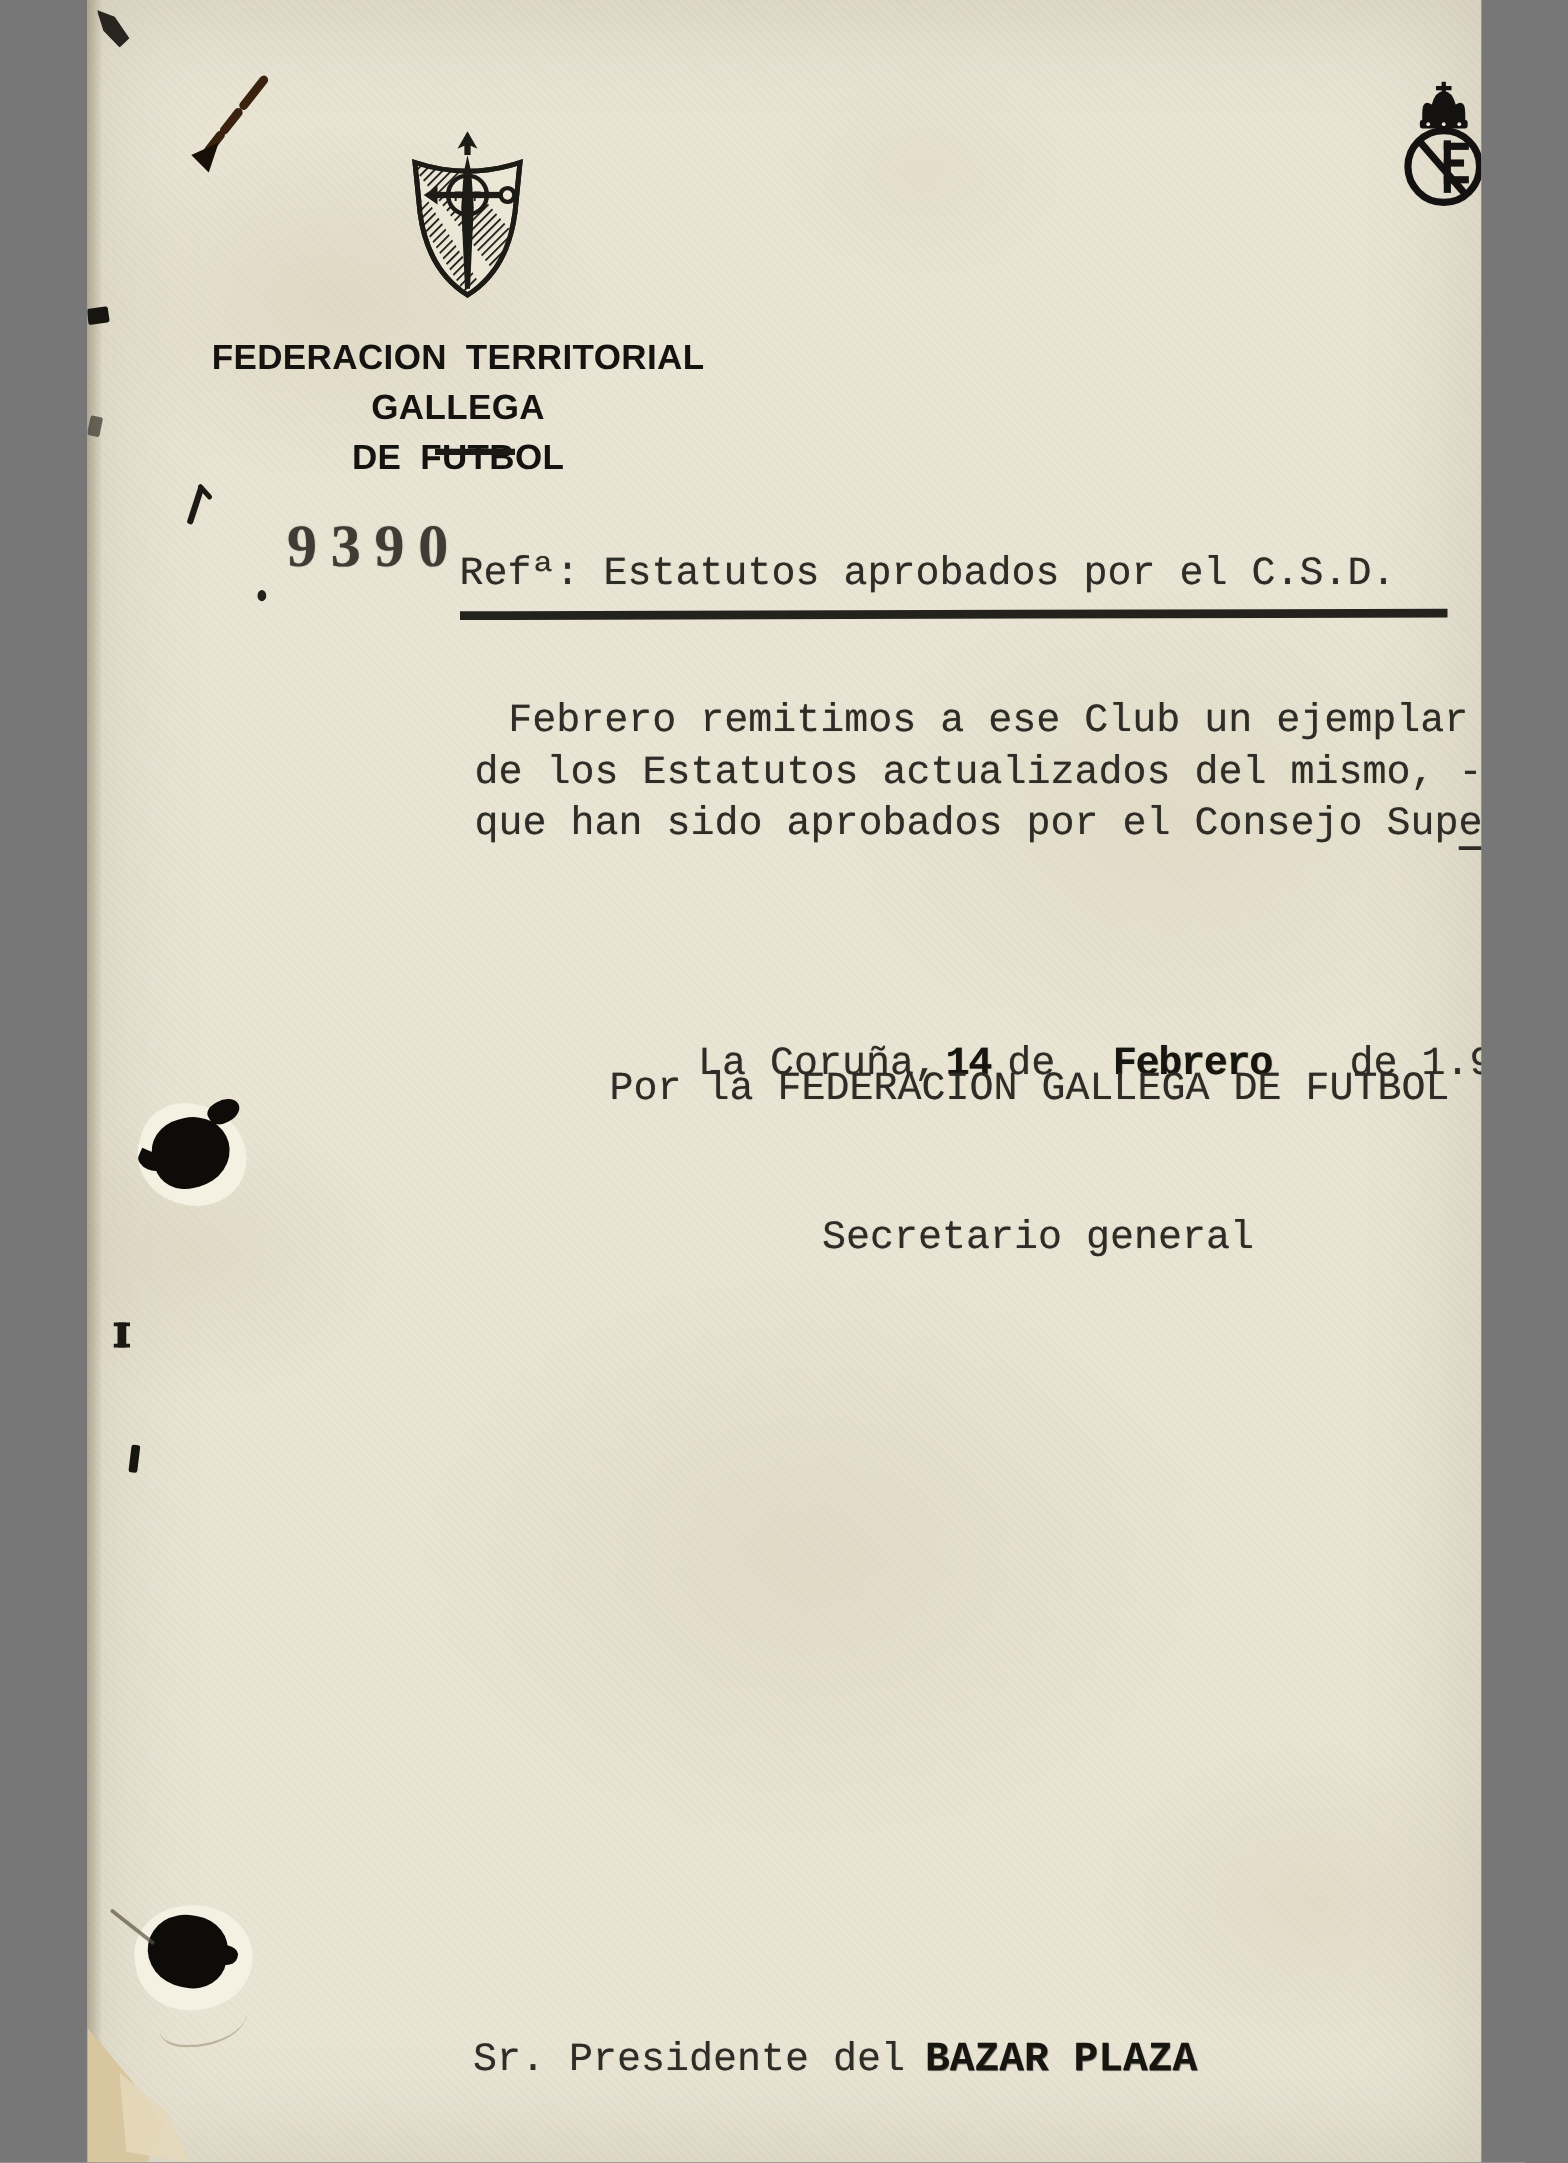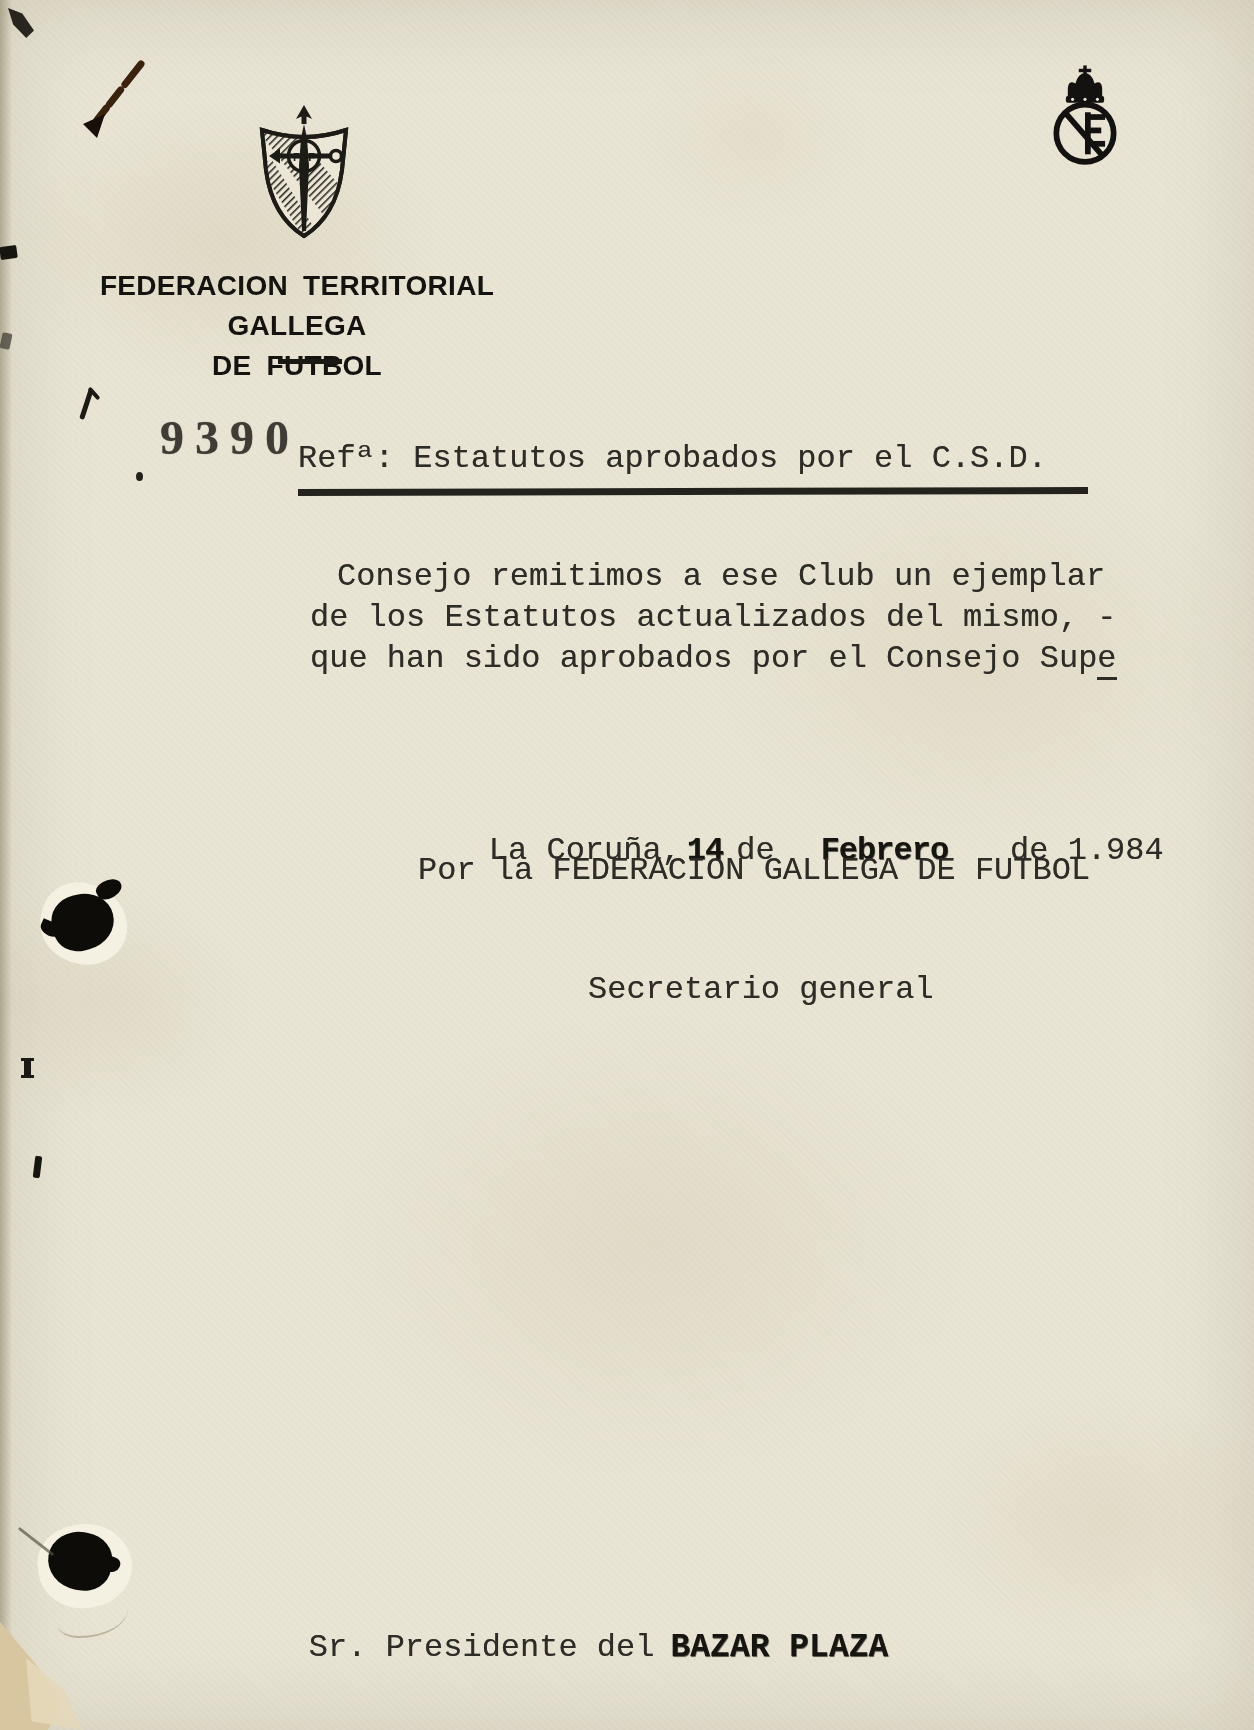--- a/index.html
+++ b/index.html
@@ -1,18 +1,18 @@
 <!DOCTYPE html>
 <html><head>
 <meta charset="utf-8">
 <style>
   html,body{margin:0;padding:0;background:#777;}
   .page{
     position:relative;
-    width:1254px;height:1730px;
+    width:1115px;height:1730px;
     margin:0 auto;
     overflow:hidden;
     background-color:#e9e4d4;
     background-image:
       radial-gradient(ellipse 420px 300px at 78% 38%, rgba(210,202,176,.35), transparent 65%),
       radial-gradient(ellipse 360px 240px at 18% 14%, rgba(197,187,158,.28), transparent 60%),
       radial-gradient(ellipse 520px 380px at 52% 72%, rgba(193,183,154,.22), transparent 62%),
       radial-gradient(ellipse 300px 220px at 88% 88%, rgba(203,193,164,.25), transparent 60%),
       radial-gradient(ellipse 260px 200px at 8% 58%, rgba(188,178,148,.2), transparent 60%),
       radial-gradient(ellipse 200px 150px at 60% 8%, rgba(216,208,184,.3), transparent 60%),
@@ -157,21 +157,21 @@
 
   <div class="ref-number">9390</div>
   <div class="art" style="left:84px;top:388px;width:5px;height:32px;background:#1c1a14;border-radius:2px;transform:rotate(18deg);"></div>
   <div class="art" style="left:92px;top:386px;width:4px;height:15px;background:#1c1a14;border-radius:2px;transform:rotate(-42deg);"></div>
   <div class="art dot" style="left:136px;top:472px;width:7px;height:9px;"></div>
 
   <div class="tw ref-line">Refª: Estatutos aprobados por el C.S.D.</div>
   <div class="ref-underline"></div>
 
   <div class="body-block">
-    <div class="ln indent">Consejo remitimos a ese Club un ejemplar</div>
+    <div class="ln indent">Febrero remitimos a ese Club un ejemplar</div>
     <div class="ln">de los Estatutos actualizados del mismo, -</div>
     <div class="ln"><span>que han sido aprobados por el Consejo Sup</span><span class="u-last">e</span></div>
   </div>
 
   <div class="tw dateline">
     <span>La Coruña,</span><span class="stamp day">14</span><span class="conn">de</span><span class="stamp month">Febrero</span><span class="year">de 1.984</span>
   </div>
 
   <div class="tw sig-org">Por la FEDERACION GALLEGA DE FUTBOL</div>
   <div class="tw sig-role">Secretario general</div>

